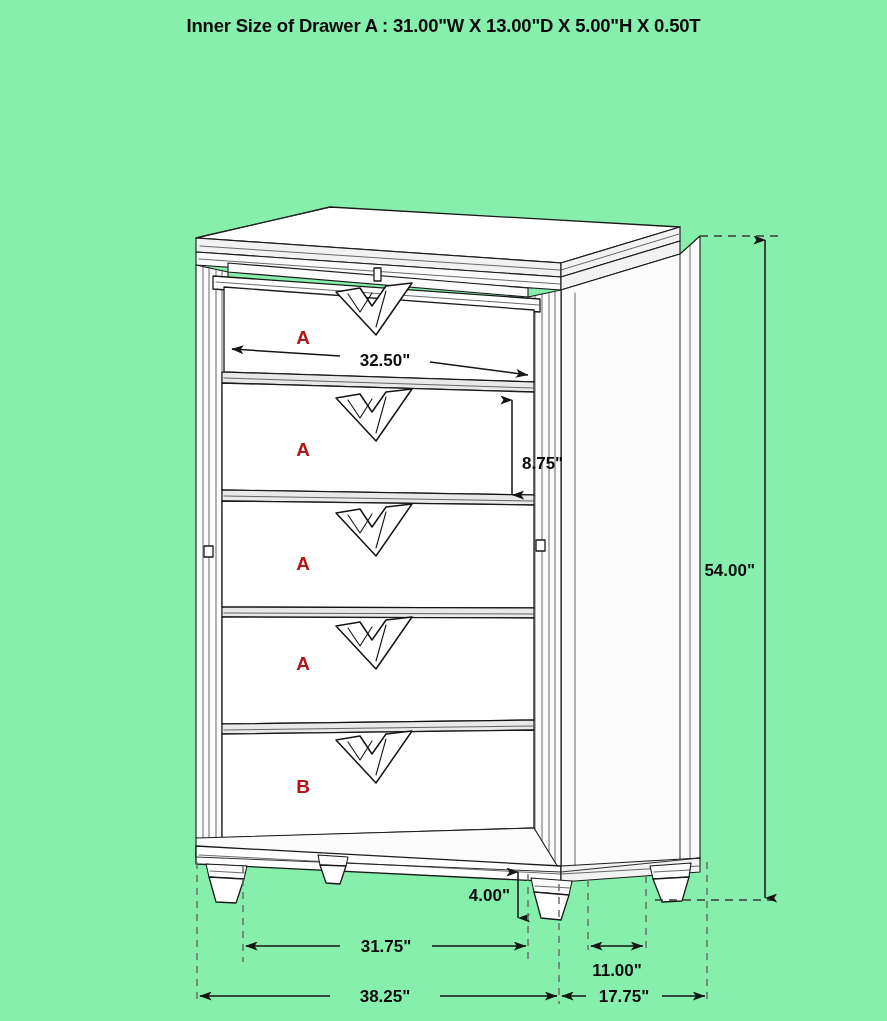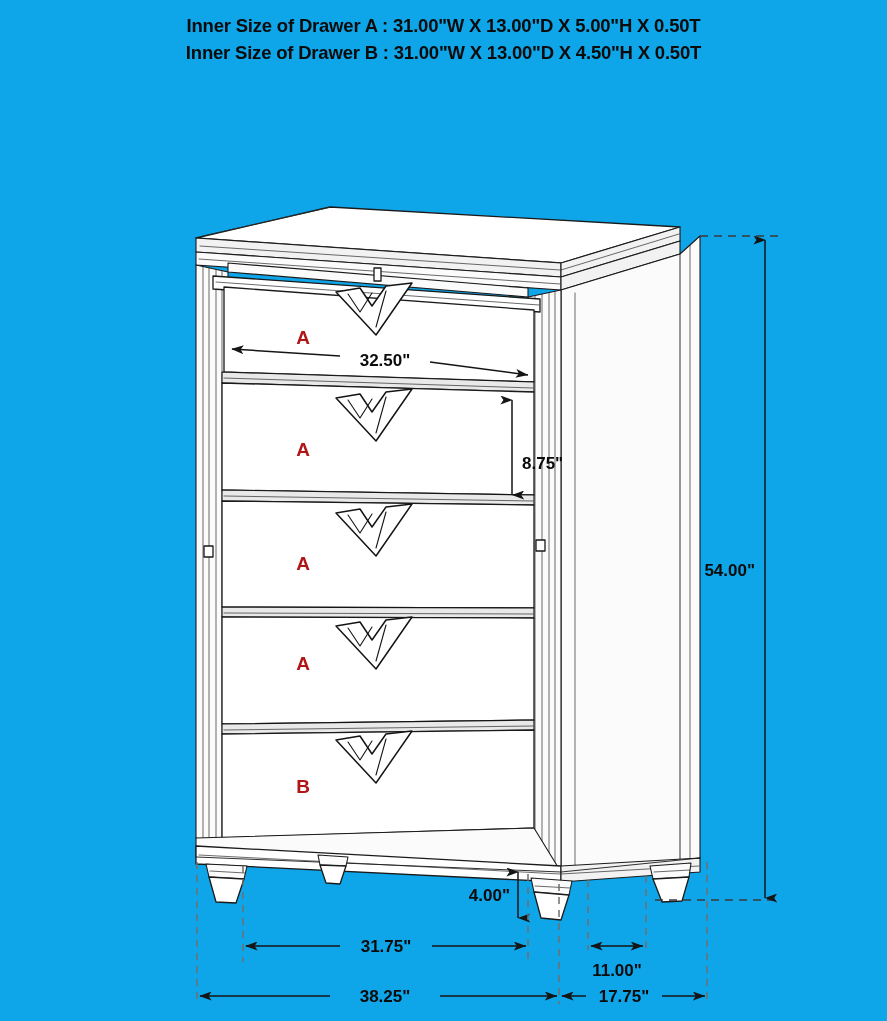--- a/index.html
+++ b/index.html
@@ -11,21 +11,21 @@
     width: 887px;
     height: 1021px;
     font-family: "Liberation Sans", sans-serif;
     overflow: hidden;
     position: relative;
   }
   #page {
     position: relative;
     width: 887px;
     height: 1021px;
-    background: #0ea5e9;
+    background: #86efac;
   }
   .header-block {
     position: absolute;
     top: 12px;
     left: 0;
     width: 887px;
     text-align: center;
   }
   .header-line {
     font-family: "Liberation Sans", sans-serif;
@@ -128,21 +128,20 @@
     font-weight: bold;
   }
 </style>
 </head>
 <body>
 
 <div id="page">
 
   <div class="header-block">
     <div class="header-line">Inner Size of Drawer A : 31.00"W X 13.00"D X 5.00"H X 0.50T</div>
-    <div class="header-line">Inner Size of Drawer B : 31.00"W X 13.00"D X 4.50"H X 0.50T</div>
   </div>
 
   <svg id="drawing" viewBox="0 0 887 1021">
 
     <defs>
       <marker id="arrHead" markerWidth="13" markerHeight="9" refX="12.2" refY="4.5" orient="auto" markerUnits="userSpaceOnUse">
         <path d="M0,0 L12.4,4.5 L0,9 L3,4.5 Z" class="arrow-fill"></path>
       </marker>
       <marker id="arrTail" markerWidth="13" markerHeight="9" refX="0.8" refY="4.5" orient="auto" markerUnits="userSpaceOnUse">
         <path d="M12.4,0 L0,4.5 L12.4,9 L9.4,4.5 Z" class="arrow-fill"></path>

